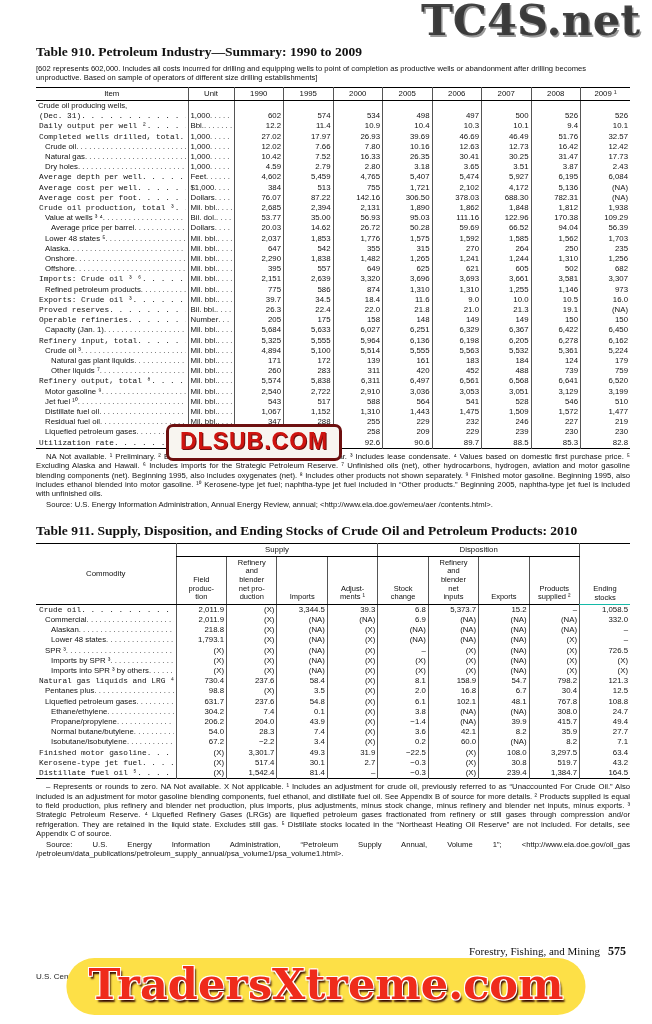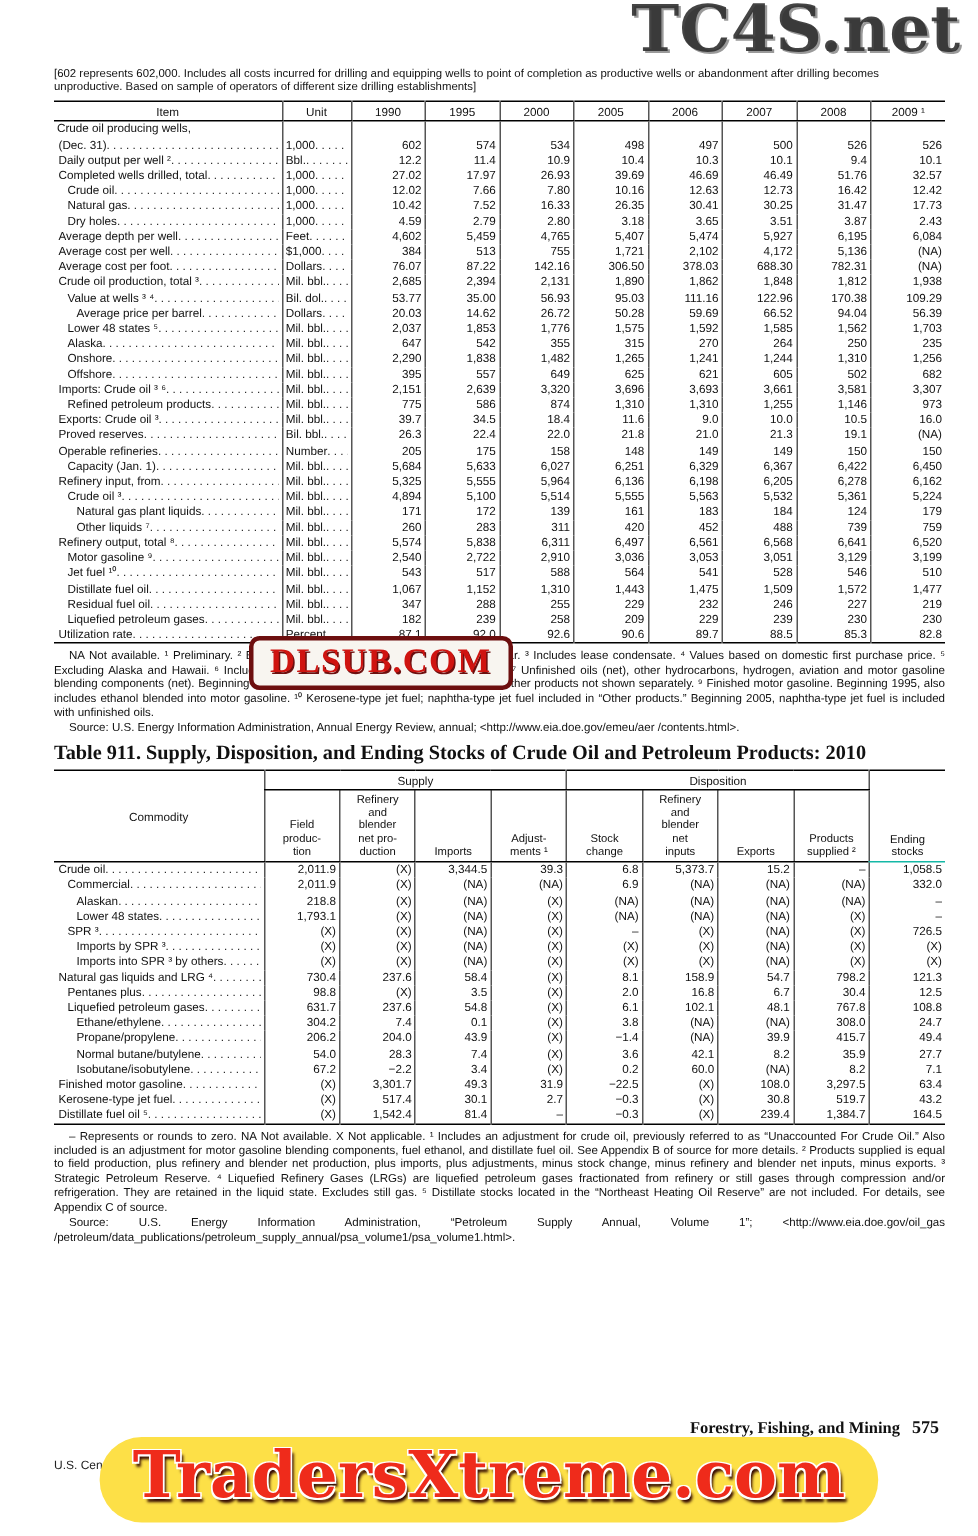--- a/index.html
+++ b/index.html
@@ -3,76 +3,77 @@
 <meta charset="utf-8">
 <style>
   *{box-sizing:border-box;}
   html,body{margin:0;padding:0;background:#ffffff;}
   body{width:652px;height:1024px;position:relative;overflow:hidden;
        font-family:"Liberation Sans",sans-serif;color:#111;}
   .page{position:absolute;inset:0;padding:44px 22px 16px 36px;}
 
   
   .t-title{font-family:"Liberation Serif",serif;font-weight:bold;font-size:13.5px;line-height:15.5px;margin:0 0 4px;}
-  .t2{margin-top:4px;}
+  .t2{margin-top:14px;}
   .t-note{font-size:7.6px;line-height:9.2px;margin:0 0 5px;}
 
   
   table{border-collapse:collapse;table-layout:fixed;width:100%;}
   .tbl{border-top:1.5px solid #000;border-bottom:1.5px solid #000;}
   .tbl th{font-weight:normal;font-size:7.8px;padding:1.5px 1px;text-align:center;vertical-align:middle;}
   .tbl td{font-size:7.8px;line-height:10.2px;padding:0 2px;vertical-align:bottom;}
   .tbl th,.tbl td{border-left:1px solid #555;}
   .tbl .item,.tbl .item-h,.tbl .com-h{border-left:none;}
   .t910 thead th{border-bottom:1px solid #000;}
   .num{text-align:right;padding-right:4px;white-space:nowrap;}
   .item{overflow:hidden;}
   .unit{overflow:hidden;}
   .lblline{display:flex;white-space:nowrap;}
   .lbl{flex:0 0 auto;}
   .dots{flex:1 1 0;overflow:hidden;color:#222;}
   .cont{padding-left:8px;}
-  .ind0 .lblline{padding-left:1px;}
+  .ind0 .lblline{padding-left:1px;font-family:Liberation Mono, monospace;}
   .ind1 .lblline{padding-left:7px;}
   .ind2 .lblline{padding-left:13px;}
 
   
   .t911 .grp{border-bottom:1px solid #000;font-size:7.8px;}
   .t911 .hdr2 th{vertical-align:bottom;white-space:pre-line;font-size:7.5px;line-height:8.6px;
                  padding:2px 1px 2px;border-bottom:1px solid #000;}
   .t911 .com-h{vertical-align:middle;border-bottom:1px solid #000;}
   .t911 .end-h{vertical-align:bottom;white-space:pre-line;font-size:7.5px;line-height:8.6px;border-bottom:1px solid #14b8a6;}
 
   
   .fn{font-size:7.7px;line-height:9.4px;margin:3px 0 0;text-align:justify;text-indent:10px;}
   .src{margin-top:1px;}
 
   
   .wm-top{position:absolute;top:-2px;right:12px;font-family:"DejaVu Serif",serif;font-weight:bold;
           font-size:43px;line-height:44px;color:rgba(48,48,48,0.9);text-shadow:1.5px 1.5px 0 #9a9a9a;}
   .wm-mid{position:absolute;top:424px;left:166px;background:#f8f5f0;border:3px solid #6d0f0f;border-radius:7px;
-          padding:1px 11px 3px;color:#cf1410;font-family:Liberation Serif, serif;font-weight:bold;font-size:23px;
+          padding:1px 11px 3px;color:#cf1410;font-family:Liberation Sans, sans-serif;font-weight:bold;font-size:23px;
           letter-spacing:1px;text-shadow:1px 1px 0 #6d0f0f;}
   .wm-bottom{position:absolute;top:958px;left:50%;transform:translateX(-50%);background:#fde047;border-radius:28px;
              padding:0 22px 5px;color:#ef2b1b;font-family:"DejaVu Serif",serif;font-weight:bold;font-size:43px;
              line-height:52px;white-space:nowrap;
              text-shadow:-1px -1px 0 #fff,1px -1px 0 #fff,-1px 1px 0 #fff,1px 1px 0 #fff,2px 3px 2px #300500;}
 
   
-  .pg-right{position:absolute;top:944px;right:26px;font-family:"Liberation Serif",serif;font-size:11px;font-weight:bold;}
+  .pg-right{position:absolute;top:944px;right:26px;font-family:"Liberation Serif",serif;font-size:11px;}
   .pg-right b{font-size:12px;margin-left:8px;}
   .census{position:absolute;top:972px;left:36px;font-size:8px;color:#222;}
 </style>
 </head>
 <body>
 
 <div class="page">
 
   <div class="wm-top">TC4S.net</div>
 
+  <h1 class="t-title">Table 910. Petroleum Industry—Summary: 1990 to 2009</h1>
   <p class="t-note">[602 represents 602,000. Includes all costs incurred for drilling and equipping wells to point of completion as productive wells or abandonment after drilling becomes unproductive. Based on sample of operators of different size drilling establishments]</p>
 
   <table class="tbl t910">
     <colgroup>
       <col style="width:152px">
         <col style="width:46px">
       <col style="width:49.5px">
         <col style="width:49.5px">
         <col style="width:49.5px">
         <col style="width:49.5px">
@@ -577,21 +578,21 @@
           <td class="num">6,027</td>
           <td class="num">6,251</td>
           <td class="num">6,329</td>
           <td class="num">6,367</td>
           <td class="num">6,422</td>
           <td class="num">6,450</td>
         </tr>
         <tr>
           <td class="item ind0">
             <div class="lblline">
-              <span class="lbl">Refinery input, from</span>
+              <span class="lbl">Refinery input, total</span>
               <span class="dots"> .  .  .  .  .  .  .  .  .  .  .  .  .  .  .  .  .  .  .  .  .  .  .  .  .  .  .  .  .  .  .  .  .  .  .  .  .  .  .  .  .  .  .  .  .  .  .  .  .  .  .  .  .  .  .  .  .  .  .  .  .  .  .  .  .  .  .  .  .  .  .  .  .  .  .  .  .  .  .  .  .  .  .  .  .  .  .  .  .  . </span>
             </div>
           </td>
           <td class="unit">
             <div class="lblline">
               <span class="lbl">Mil. bbl.</span>
               <span class="dots"> .  .  .  .  .  .  .  .  .  .  .  .  .  .  .  .  .  .  .  .  .  .  .  .  .  .  .  .  .  .  .  .  .  .  .  .  .  .  .  .  .  .  .  .  .  .  .  .  .  .  .  .  .  .  .  .  .  .  .  .  .  .  .  .  .  .  .  .  .  .  .  .  .  .  .  .  .  .  .  .  .  .  .  .  .  .  .  .  .  . </span>
             </div>
           </td>
           <td class="num">5,325</td>

